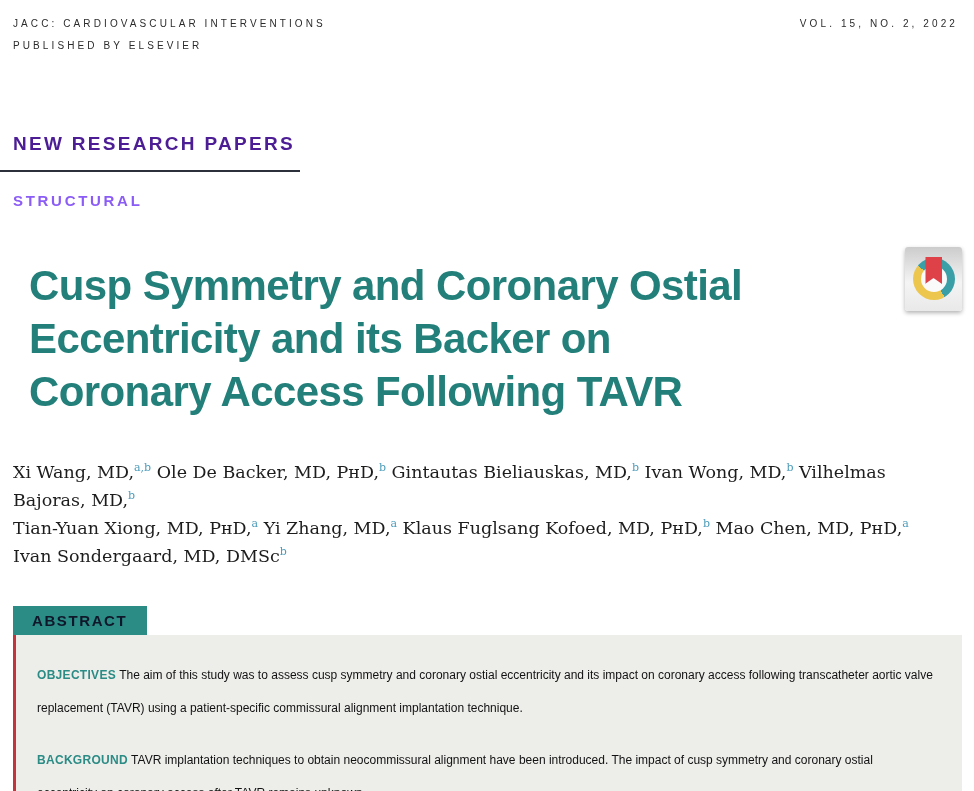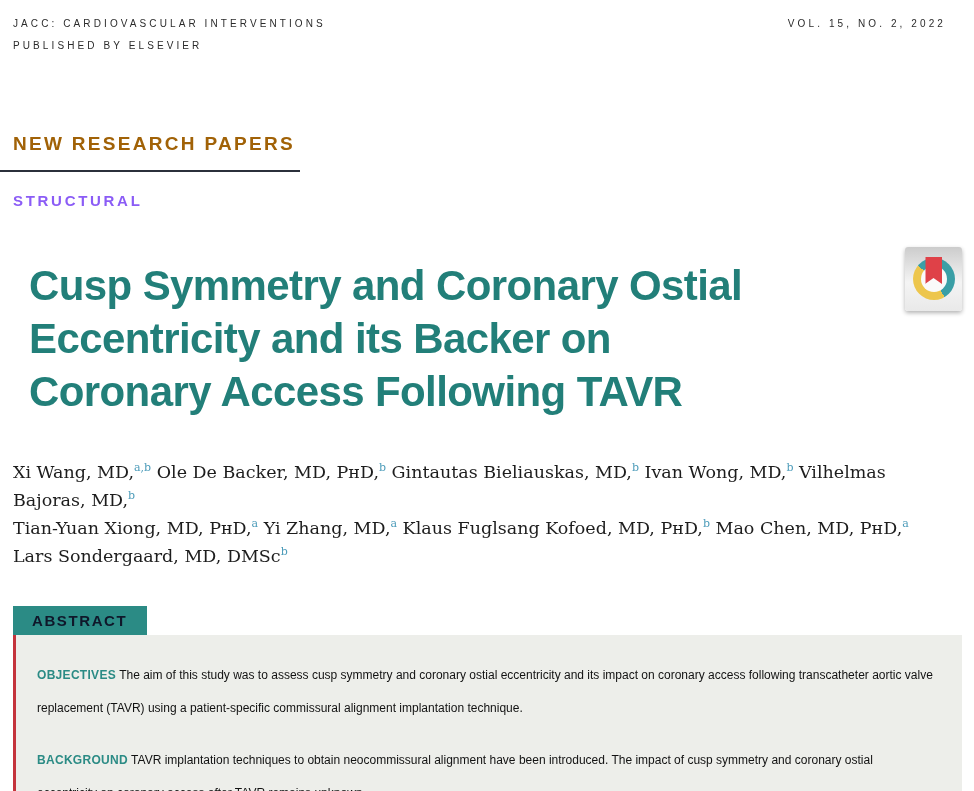--- a/index.html
+++ b/index.html
@@ -12,35 +12,35 @@
     overflow: hidden;
     position: relative;
     color: #1c1c1c;
   }
 
   
   .masthead {
     display: flex;
     justify-content: space-between;
     align-items: flex-start;
-    padding: 13px 28px 0 13px;
+    padding: 13px 16px 0 13px;
   }
   .masthead-left div,
   .masthead-right {
     font-size: 10px;
     font-weight: 500;
     letter-spacing: 3.1px;
     line-height: 22px;
     color: #2b2b2b;
   }
 
   
   .section-head {
     margin: 76px 0 0 13px;
-    color: #a16207;
+    color: #4c1d95;
     font-size: 19px;
     font-weight: bold;
     letter-spacing: 2.3px;
   }
   .section-rule {
     width: 300px;
     height: 2px;
     background: #2b303b;
     margin-top: 15px;
   }
@@ -176,21 +176,21 @@
   <div class="journal-logo">
     <div class="logo-ring"></div>
     <div class="logo-bookmark"></div>
   </div>
 </div>
 
 
 <div class="authors">
     <div><span>Xi Wang, MD,</span><sup>a,b</sup><span> Ole De Backer, MD, PʜD,</span><sup>b</sup><span> Gintautas Bieliauskas, MD,</span><sup>b</sup><span> Ivan Wong, MD,</span><sup>b</sup><span> Vilhelmas Bajoras, MD,</span><sup>b</sup></div>
     <div><span>Tian-Yuan Xiong, MD, PʜD,</span><sup>a</sup><span> Yi Zhang, MD,</span><sup>a</sup><span> Klaus Fuglsang Kofoed, MD, PʜD,</span><sup>b</sup><span> Mao Chen, MD, PʜD,</span><sup>a</sup></div>
-    <div><span>Lars Sondergaard, MD, DMSc</span><sup>b</sup></div>
+    <div><span>Ivan Sondergaard, MD, DMSc</span><sup>b</sup></div>
   </div>
 
 
 <div class="abstract-tab">ABSTRACT</div>
 <div class="abstract-box">
     <p class="abs-par"><span class="abs-label">OBJECTIVES</span> The aim of this study was to assess cusp symmetry and coronary ostial eccentricity and its impact on coronary access following transcatheter aortic valve replacement (TAVR) using a patient-specific commissural alignment implantation technique.</p>
     <p class="abs-par"><span class="abs-label">BACKGROUND</span> TAVR implantation techniques to obtain neocommissural alignment have been introduced. The impact of cusp symmetry and coronary ostial eccentricity on coronary access after TAVR remains unknown.</p>
   </div>
 
 

